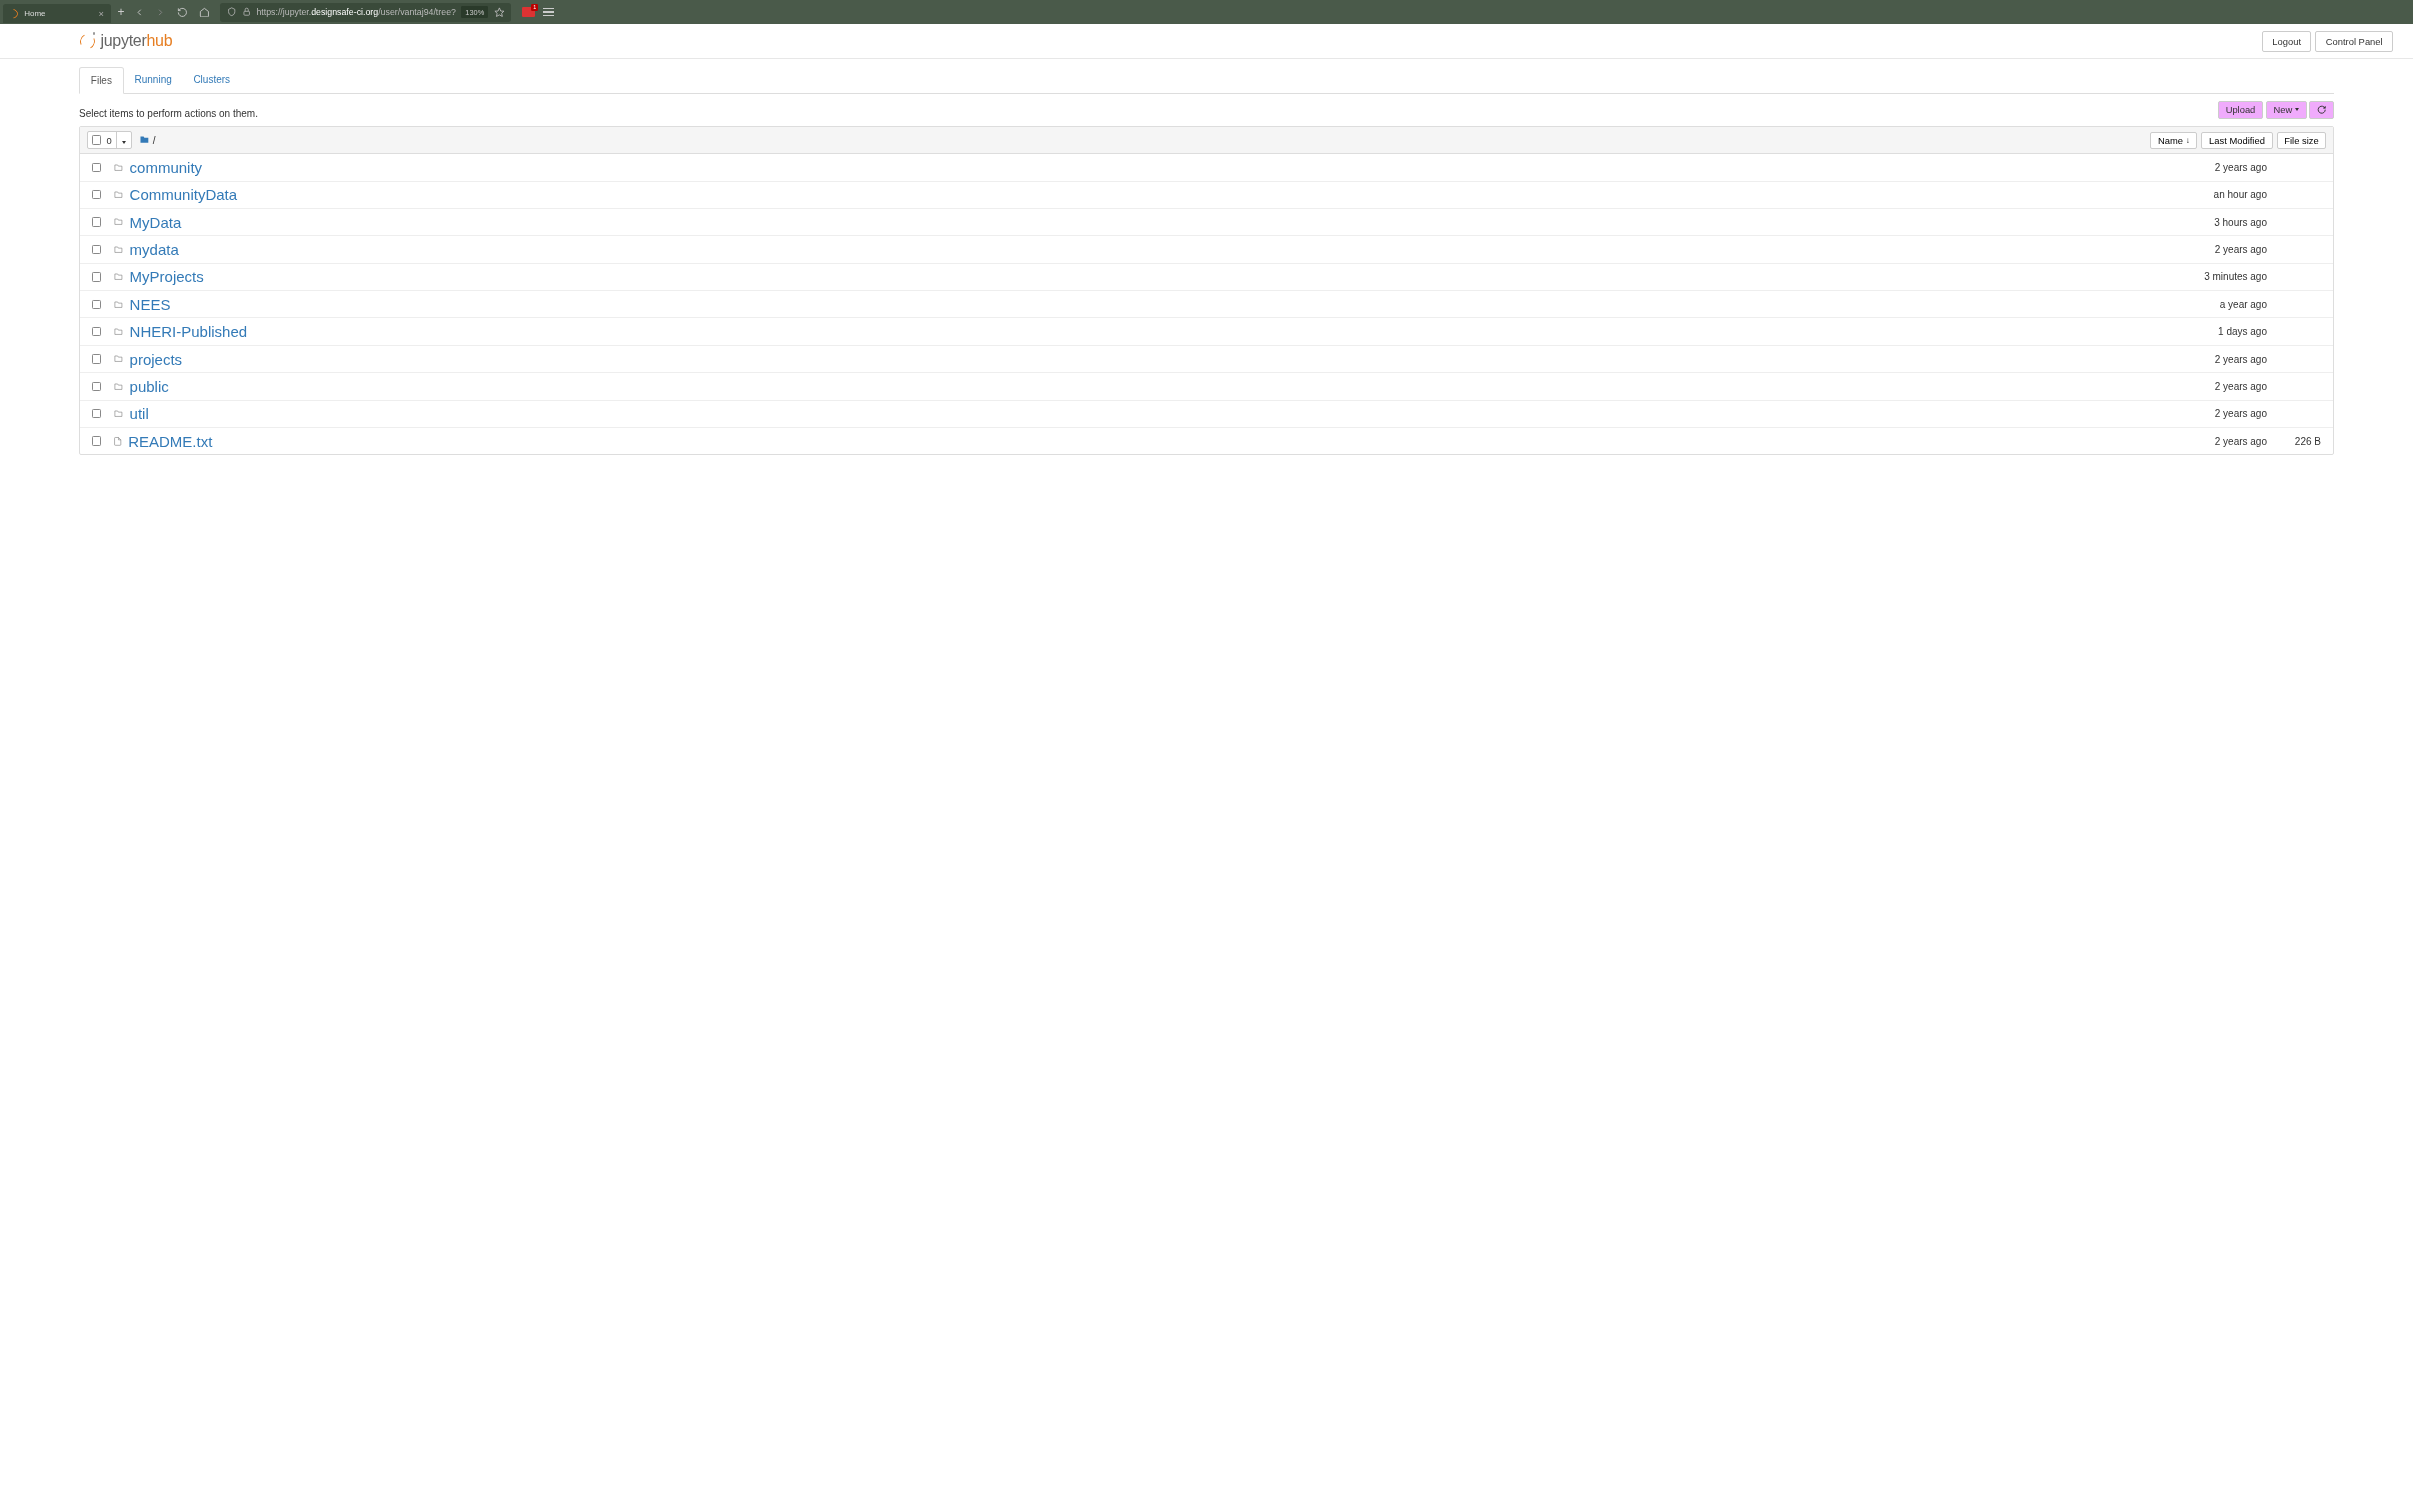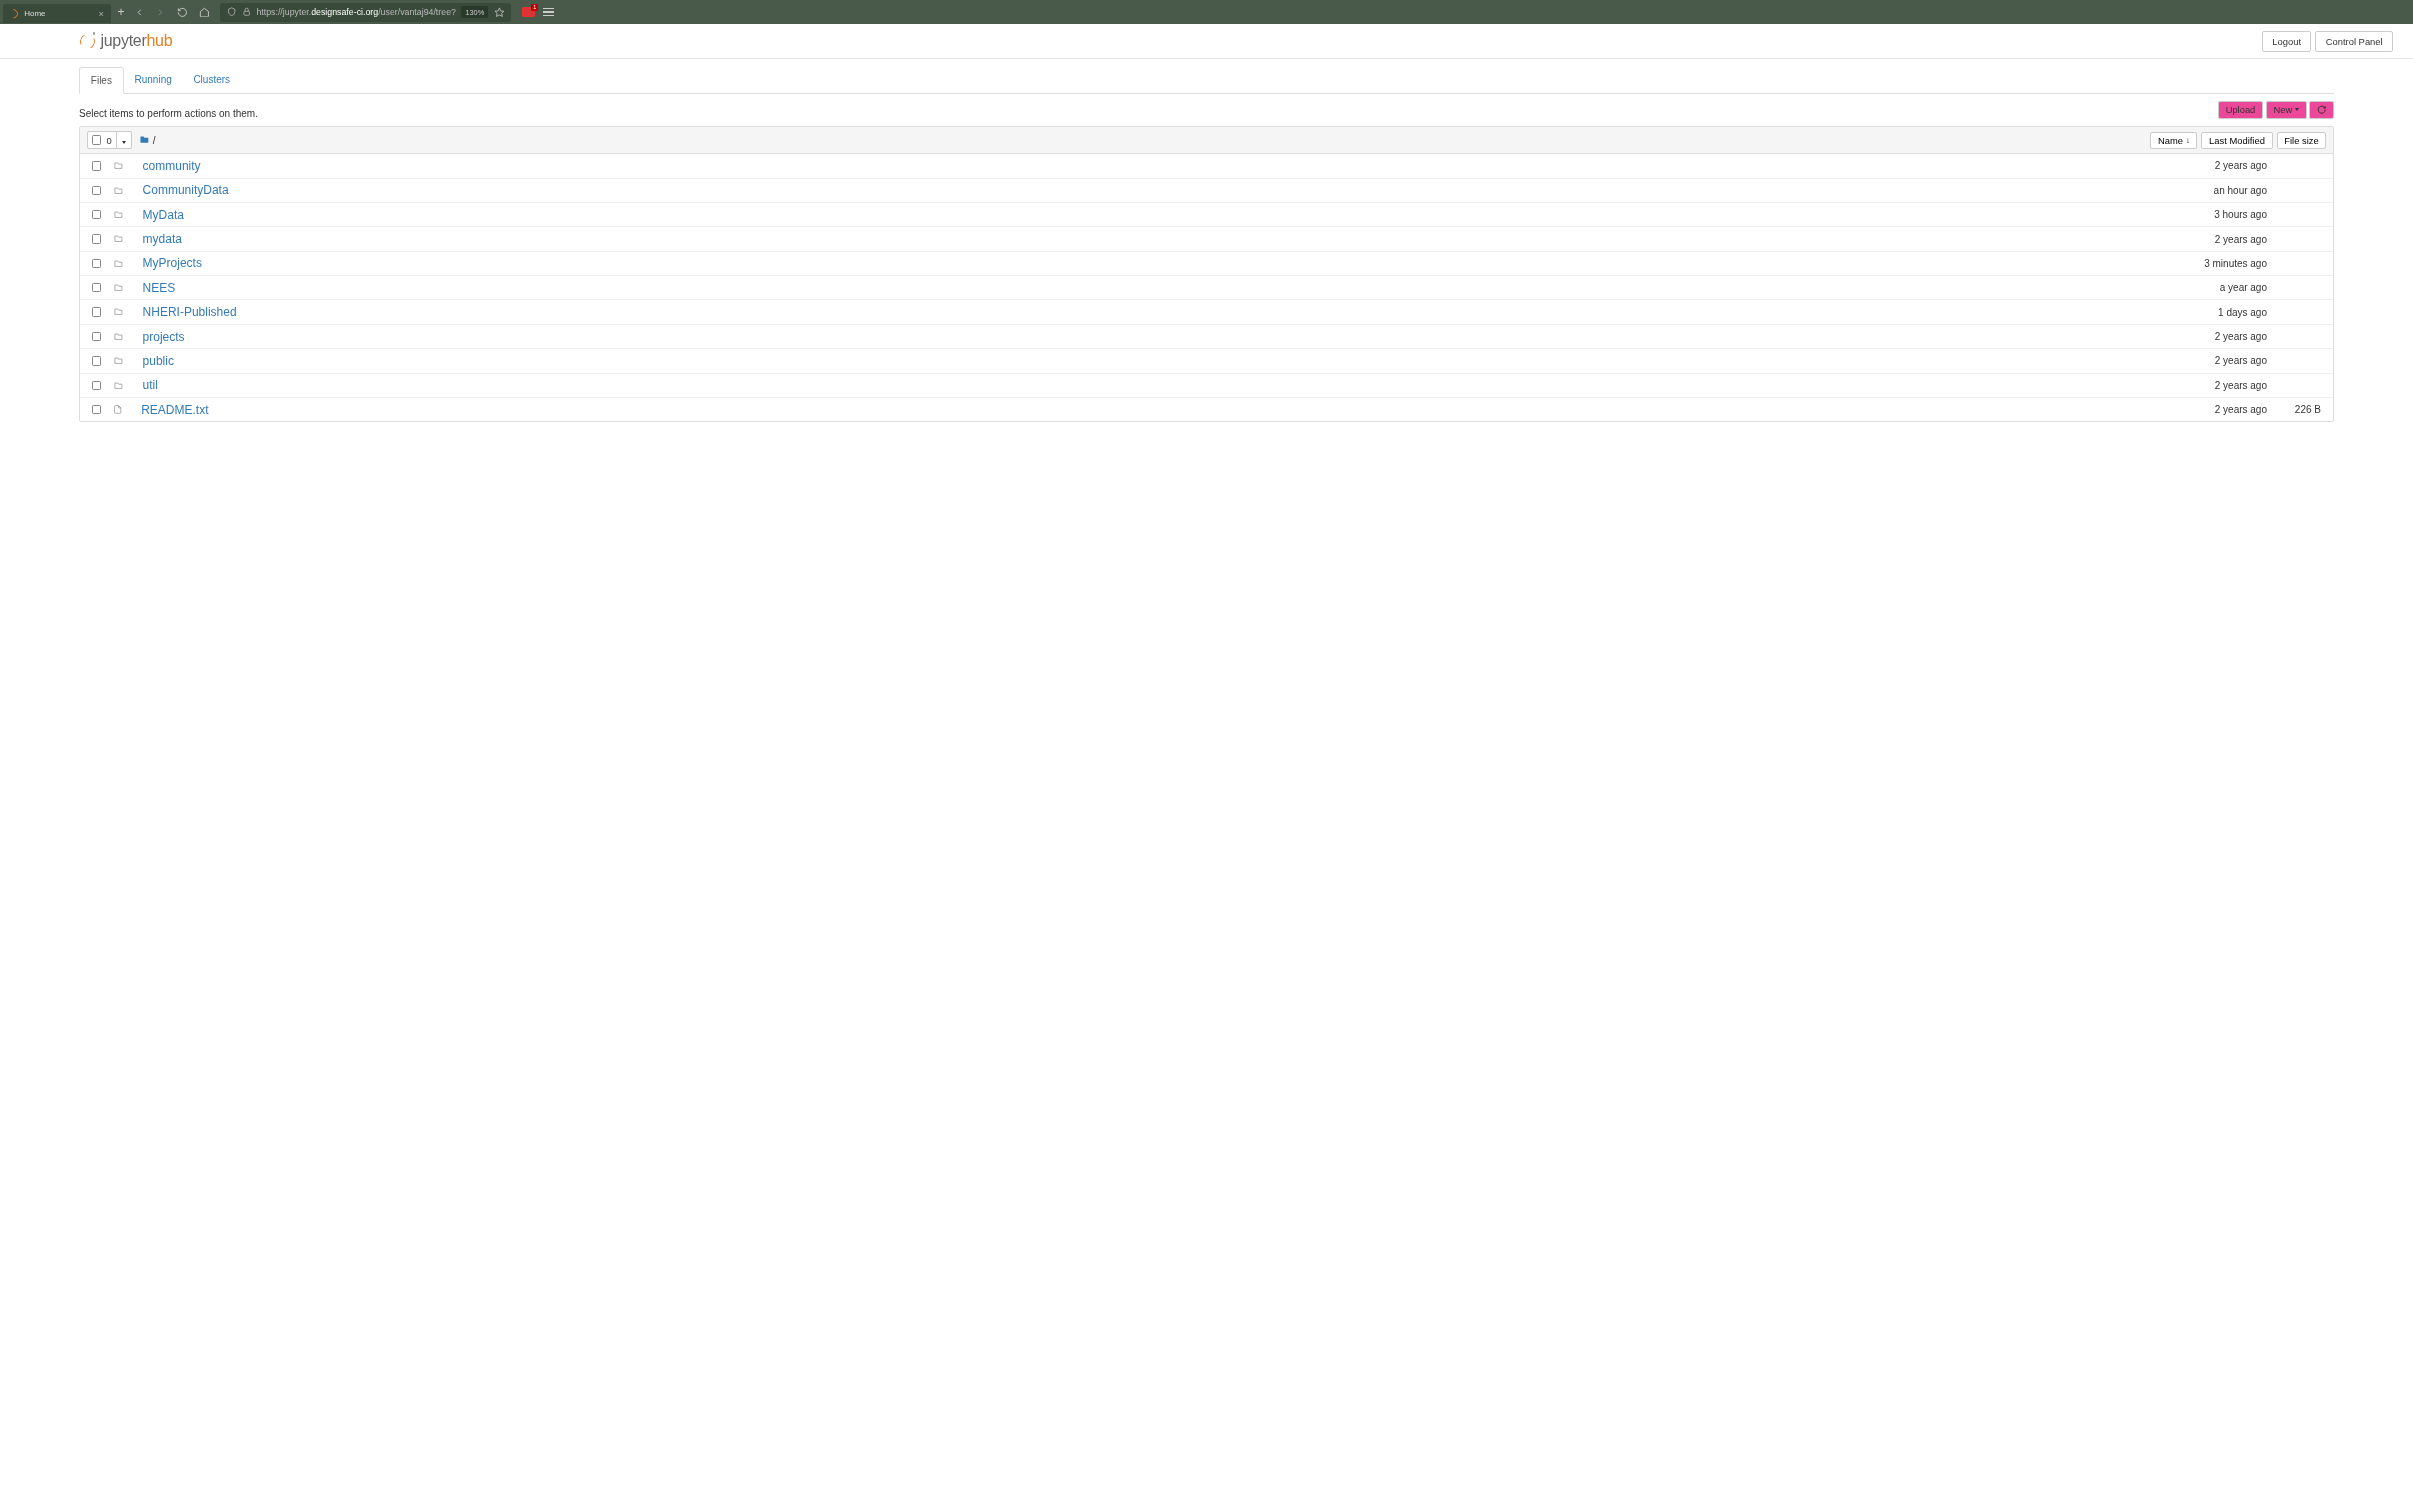--- a/index.html
+++ b/index.html
@@ -194,21 +194,21 @@
 .toolbar-row {
   display: flex;
   justify-content: space-between;
   align-items: flex-end;
   padding: 6.7px 0;
 }
 .hint-text { color: #333; font-size: 10px; }
 .toolbar-buttons { display: flex; gap: 2.7px; }
 .tool-btn {
   border: 0.7px solid #ccc;
-  background: #ec4899;
+  background: #f0abfc;
   padding: 2.7px 6.7px;
   border-radius: 2px;
   font-size: 9.4px;
   color: #333;
   cursor: pointer;
   display: flex;
   align-items: center;
   gap: 2.7px;
 }
 .caret-down {
@@ -295,22 +295,21 @@
 }
 .row-icon {
   color: #777;
   margin-right: 5.4px;
   display: flex;
   align-items: center;
 }
 .row-name {
   color: #337ab7;
   cursor: pointer;
-  font-size: 12px;
-  margin-left: 13px;
+  font-size: 15px;
 }
 .row-spacer { flex: 1; }
 .row-modified {
   color: #333;
   font-size: 10px;
   width: 108px;
   text-align: right;
 }
 .row-size {
   color: #333;

